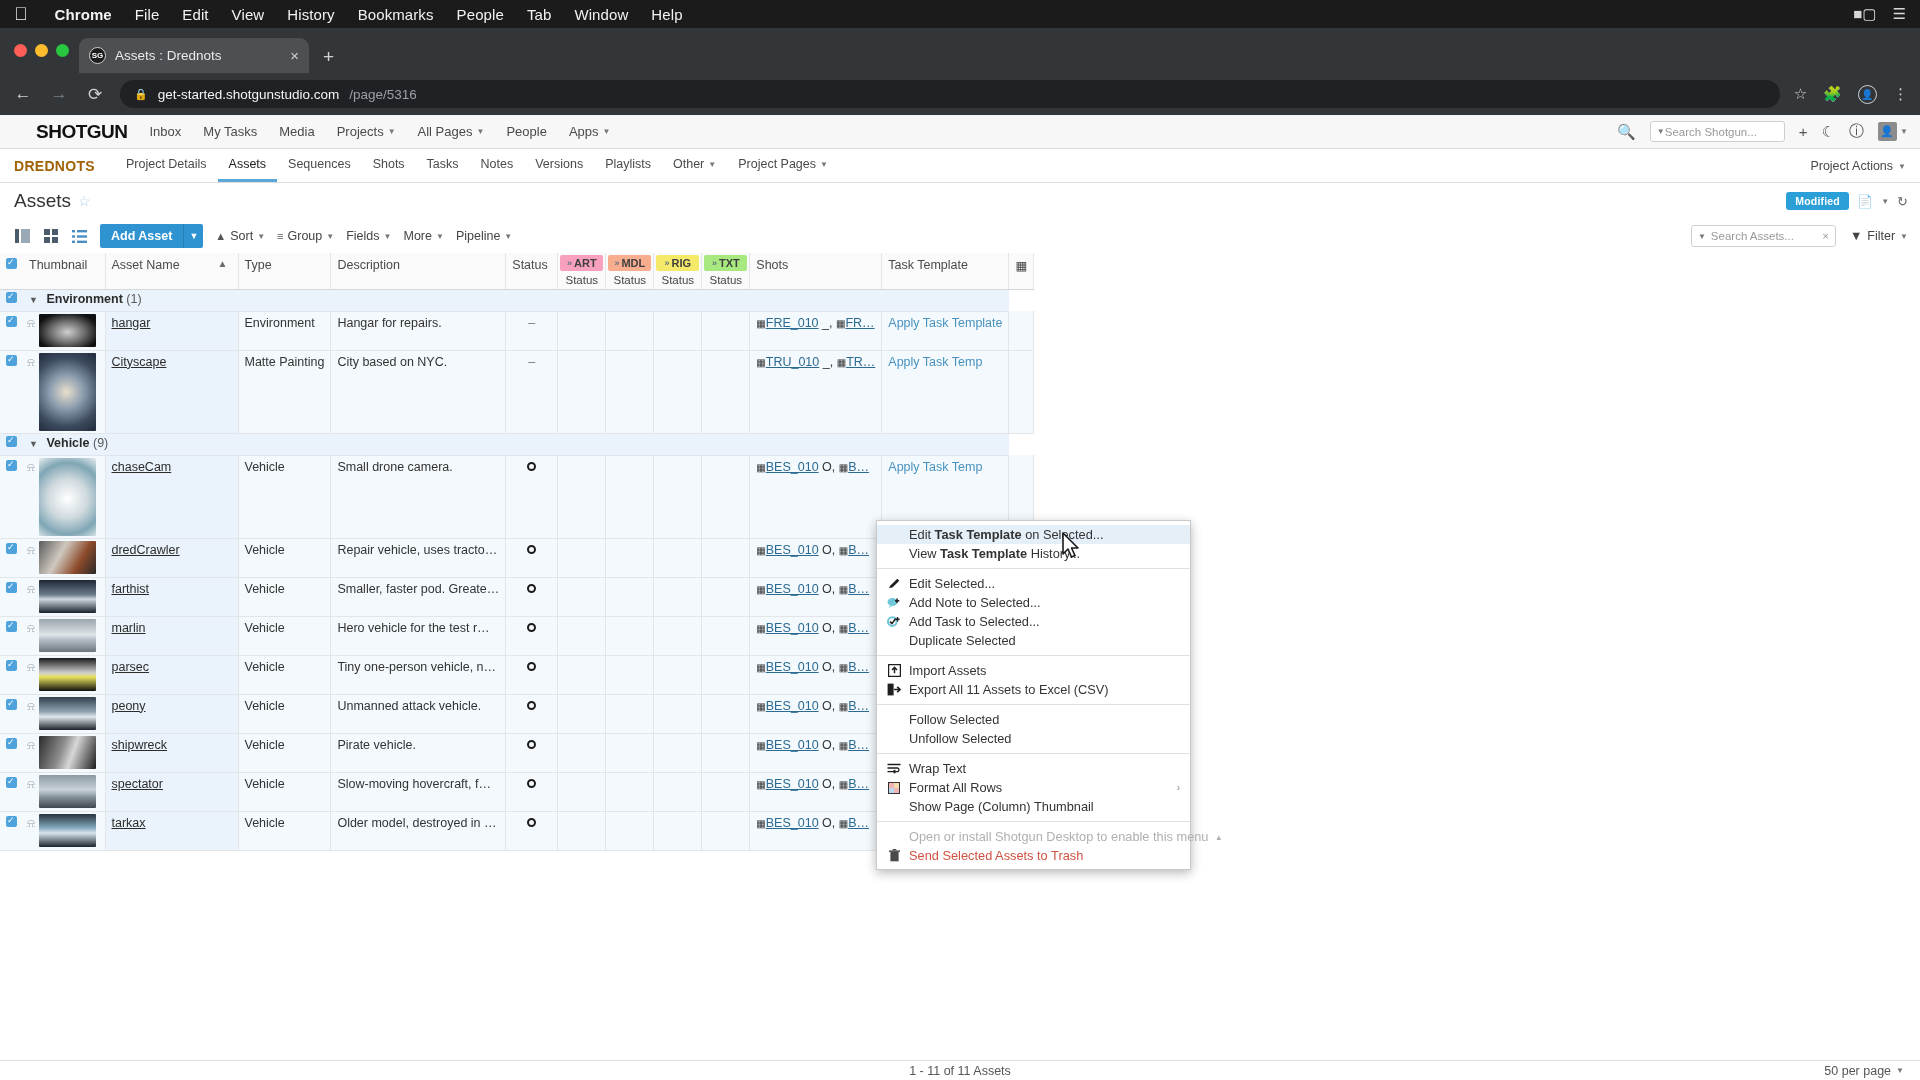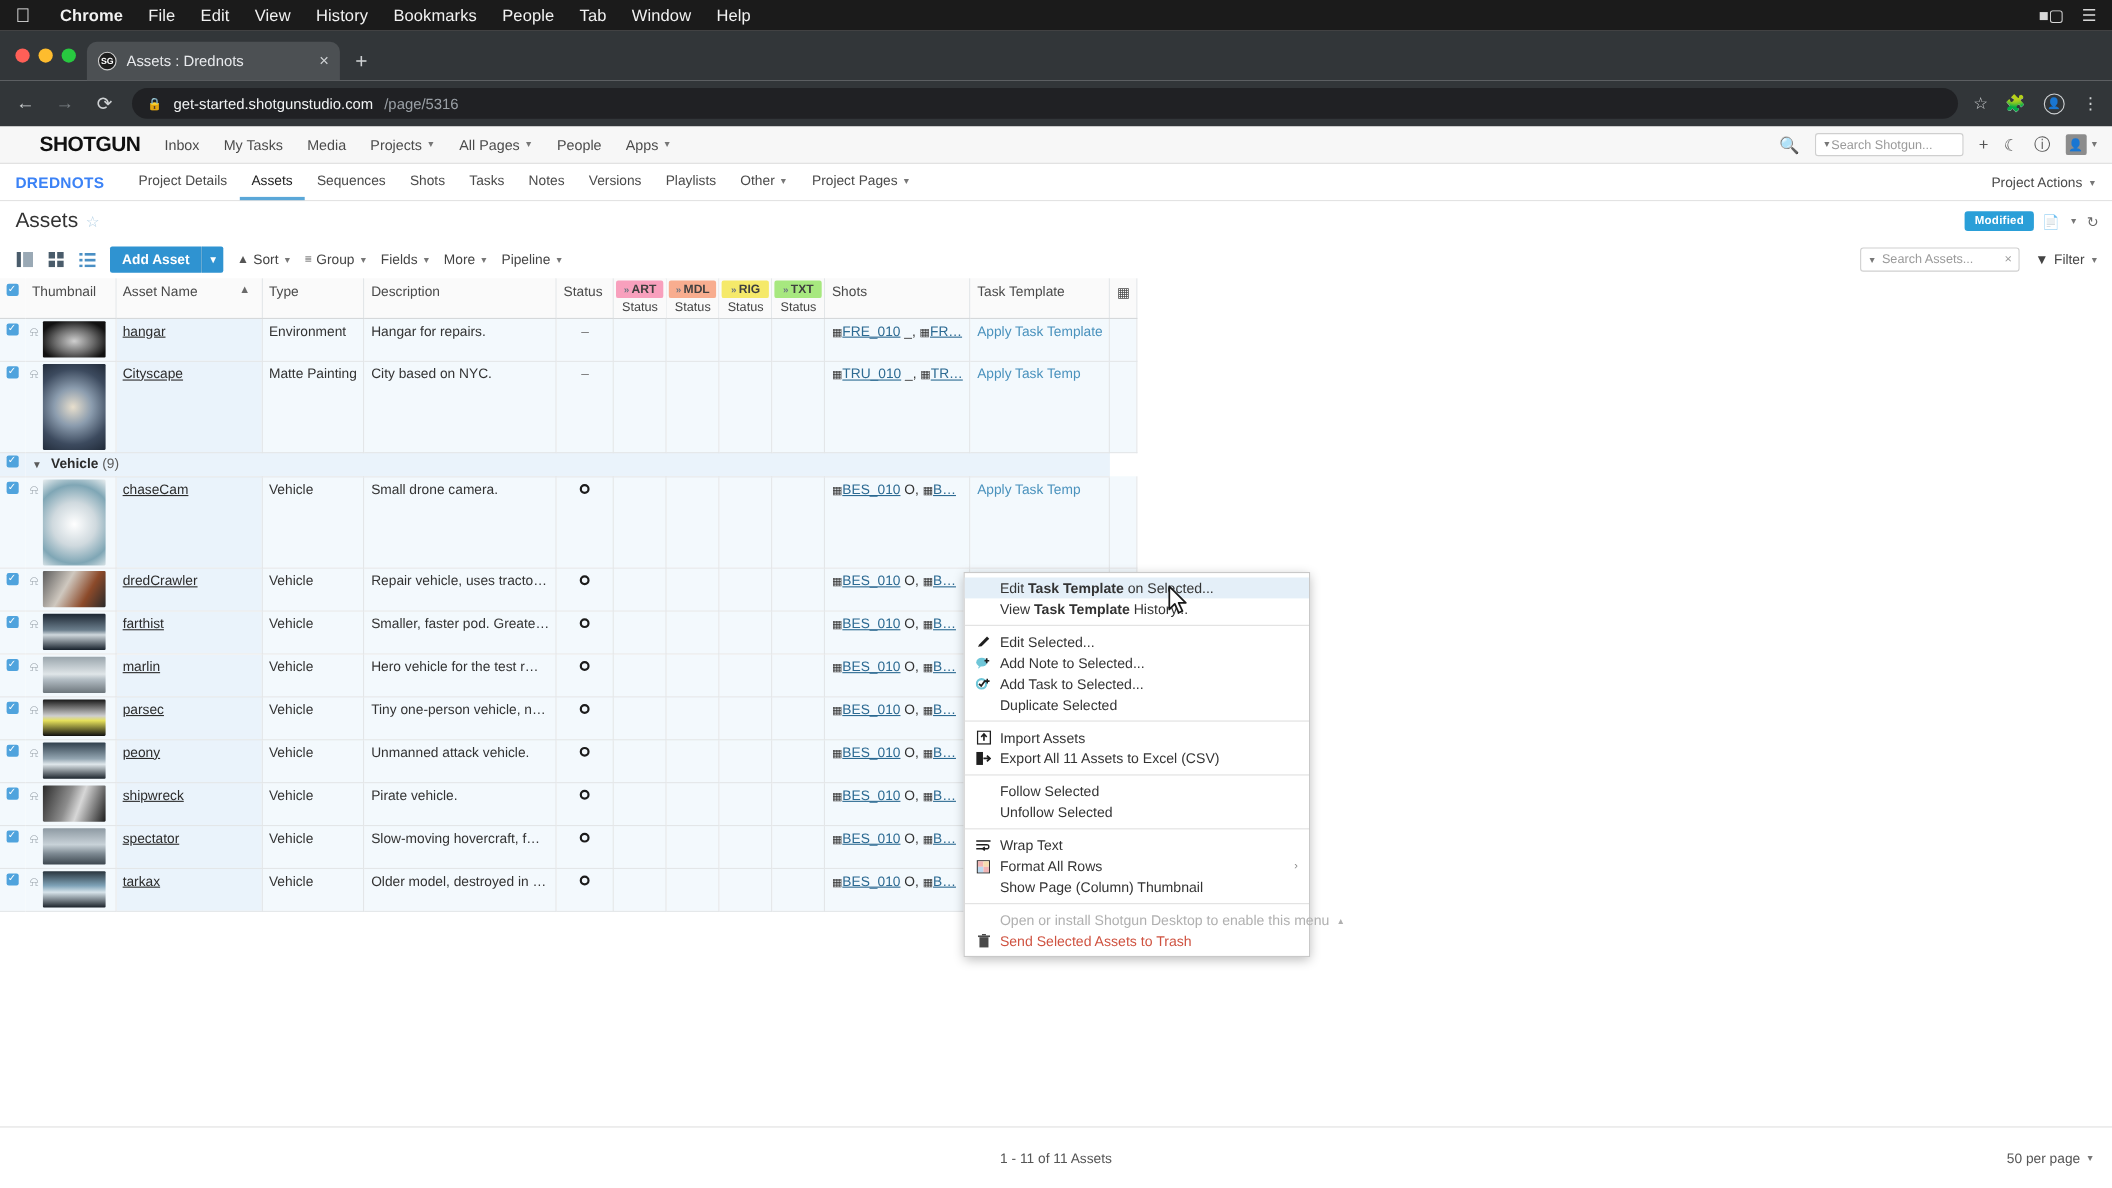--- a/index.html
+++ b/index.html
@@ -128,21 +128,21 @@
   .sg-projectnav {
     height: 34px;
     background: #fff;
     border-bottom: 1px solid #dcdcdc;
     display: flex;
     align-items: stretch;
     padding: 0 14px;
     gap: 0;
     position: relative;
   }
-  .proj-name { font-weight: bold; font-size: 14px; color: #3b82f6; display:flex;align-items:center; margin-right: 20px; letter-spacing:.3px; }
+  .proj-name { font-weight: bold; font-size: 14px; color: #a16207; display:flex;align-items:center; margin-right: 20px; letter-spacing:.3px; }
   .pn-item {
     font-size: 12.5px; color: #4a4a4a;
     display: flex; align-items: center; gap: 4px;
     padding: 0 11px;
     white-space: nowrap;
     border-bottom: 3px solid transparent;
   }
   .pn-item.active { border-bottom-color: #5aa7d8; color: #222; }
   .pn-right { position: absolute; right: 14px; top:0; height:34px; display:flex; align-items:center; gap:5px; font-size:12.5px; color:#4a4a4a; }
 
@@ -323,21 +323,21 @@
   .ci-swatch i { display:block; }
 
   
   .cursor {
     position: absolute; left: 1051px; top: 274px; width: 36px; height: 36px; z-index: 60;
     pointer-events: none;
   }
 
   
   .sg-footer {
-    position: absolute; left: 0; bottom: 0; width: 1920px; height: 56px;
+    position: absolute; left: 0; bottom: 0; width: 1920px; height: 20px;
     border-top: 1px solid #e0e0e0; background: #fff;
     display: flex; align-items: center; justify-content: center;
     font-size: 12.5px; color: #555;
   }
   .footer-right {
     position: absolute; right: 16px; display: flex; align-items: center; gap: 5px;
     font-size: 12.5px; color: #555;
   }
 </style>
 </head>
@@ -592,20 +592,28 @@
               <span>TXT</span>
             </div>
           <div class="pipe-sub">Status</div>
         </th>
         <th class="c-shots">Shots</th>
         <th class="c-tmpl">Task Template</th>
         <th class="c-last"><span>▦</span></th>
       </tr>
     </thead>
     <tbody id="grid-body">
+        <tr class="group-row">
+          <td class="col-check"><span class="chk"></span></td>
+     <td colspan="11">
+       <span class="grp-caret">▼</span>
+       <span class="grp-label">Environment</span>
+       <span class="grp-count"> (1)</span>
+     </td>
+        </tr>
         <tr class="data-row">
           <td class="col-check"><span class="chk"></span></td>
        <td class="thumb-cell">
          <span class="thumb-inner">
            <span class="cube-icon">⍾</span>
            <span class="thumb-img" style="background:radial-gradient(ellipse at 50% 55%, #cfcfcf 0%, #6e6e6e 42%, #111 78%)"></span>
          </span>
        </td>
        <td class="c-name-cell"><a class="asset-link">hangar</a></td>
        <td>Environment</td>

